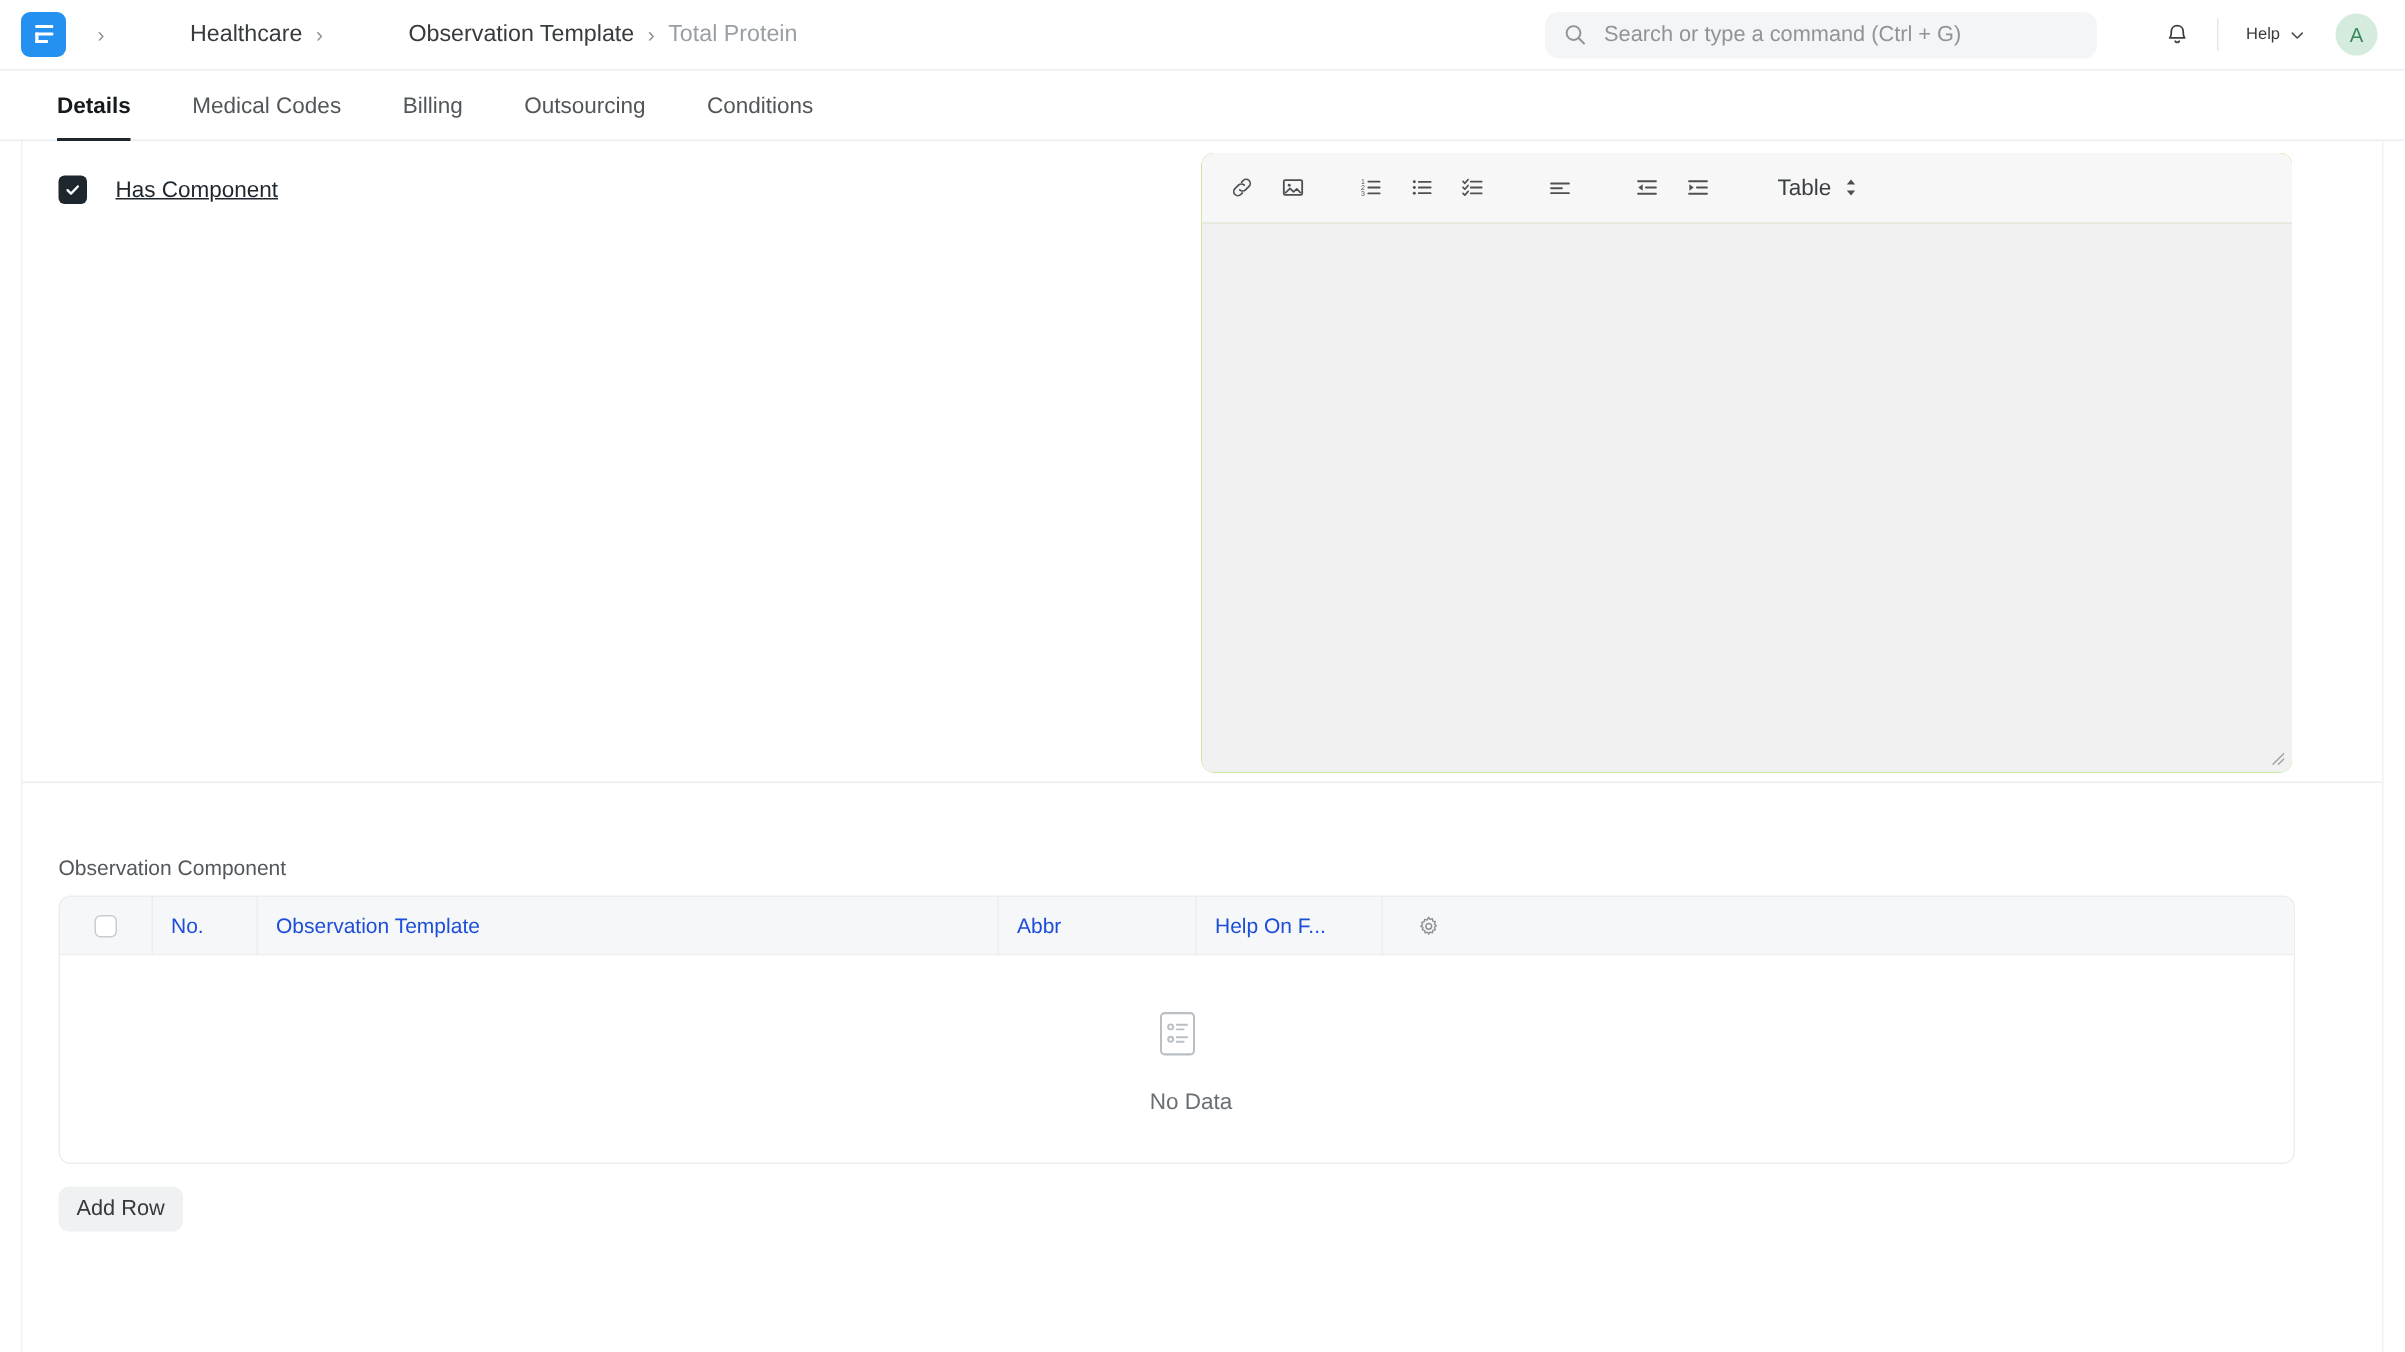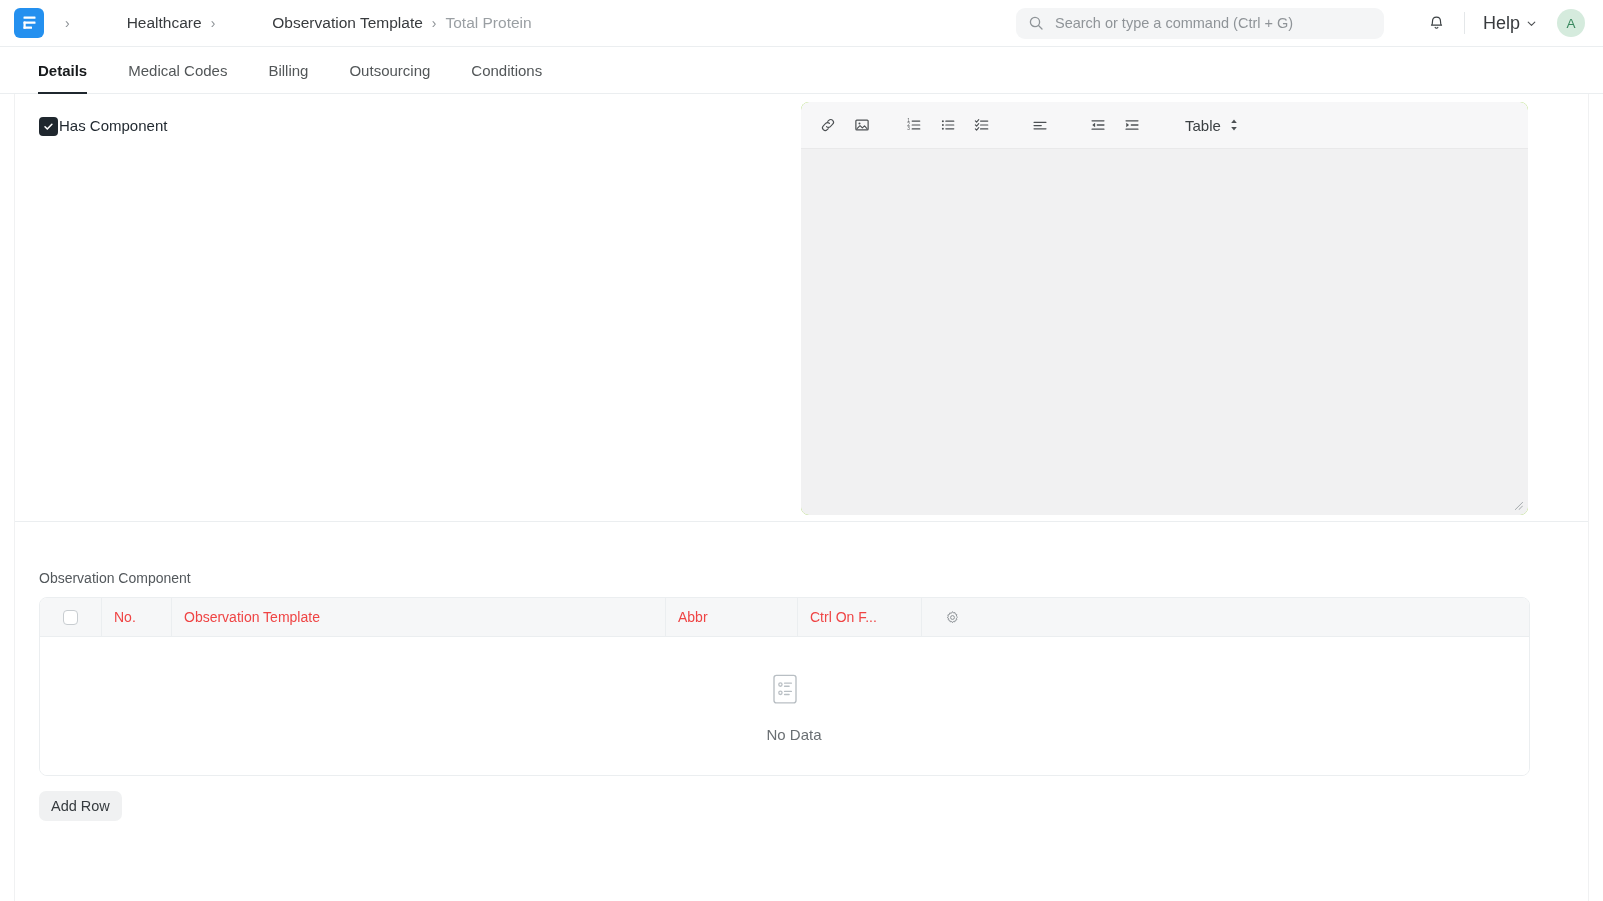--- a/index.html
+++ b/index.html
@@ -106,21 +106,21 @@
   .nav-divider {
     width: 1px;
     height: 22px;
     background: #e4e7e9;
     margin: 0 14px 0 12px;
   }
   .help-btn {
     display: flex;
     align-items: center;
     gap: 6px;
-    font-size: 18px;
+    font-size: 11px;
     color: #383b3e;
     cursor: pointer;
     padding: 4px 4px;
     justify-content: flex-end;
   }
   .avatar {
     width: 28px; height: 28px;
     border-radius: 50%;
     background: #d5ebdd;
     color: #39885e;
@@ -181,23 +181,25 @@
     height: 428px;
     border-bottom: 1px solid #ebeef0;
   }
   .col-left {
     width: 786px;
     padding: 23px 0 0 24px;
     flex: 0 0 auto;
   }
   .checkbox-row {
     display: flex;
-    gap: 1px;
+    align-items: center;
+    gap: 19px;
     cursor: pointer;
     width: fit-content;
+    text-decoration: underline;
   }
   .cbox {
     width: 19px; height: 19px;
     border-radius: 4px;
     background: #1f272e;
     display: flex;
     align-items: center;
     justify-content: center;
     flex: 0 0 auto;
   }
@@ -296,21 +298,21 @@
     width: 1491px;
     background: #ffffff;
   }
   .grid-head {
     display: flex;
     background: #f6f7f8;
     border-bottom: 1px solid #ebeef0;
     height: 39px;
     align-items: center;
     font-size: 14px;
-    color: #ef4444;
+    color: #1d4ed8;
   }
   .gh {
     display: flex;
     align-items: center;
     height: 100%;
     border-right: 1px solid #ebeef0;
     padding: 0 12px;
     overflow: hidden;
     white-space: nowrap;
   }
@@ -552,21 +554,21 @@
 
       <div class="grid">
 
         <div class="grid-head">
           <div class="gh gh-check">
             <span class="head-cbox"></span>
           </div>
           <div class="gh gh-no">No.</div>
           <div class="gh gh-template">Observation Template</div>
           <div class="gh gh-abbr">Abbr</div>
-          <div class="gh gh-based">Ctrl On F...</div>
+          <div class="gh gh-based">Help On F...</div>
           <div class="gh gh-settings">
             <svg width="15" height="15" viewBox="0 0 18 18" fill="none">
               <circle cx="9" cy="9" r="2.3" stroke="#8d9296" stroke-width="1.2"></circle>
               <path d="M9 1.9l1 1.6 1.9-.5.4 1.9 1.9.5-.6 1.9 1.4 1.3-1.4 1.3.6 1.9-1.9.5-.4 1.9-1.9-.5-1 1.6-1-1.6-1.9.5-.4-1.9-1.9-.5.6-1.9L2.6 9.1 4 7.8l-.6-1.9 1.9-.5.4-1.9 1.9.5L9 1.9z" stroke="#8d9296" stroke-width="1.15" stroke-linejoin="round"></path>
             </svg>
           </div>
         </div>
 
         <div class="grid-empty">
           <svg width="44" height="44" viewBox="0 0 48 48" fill="none">

